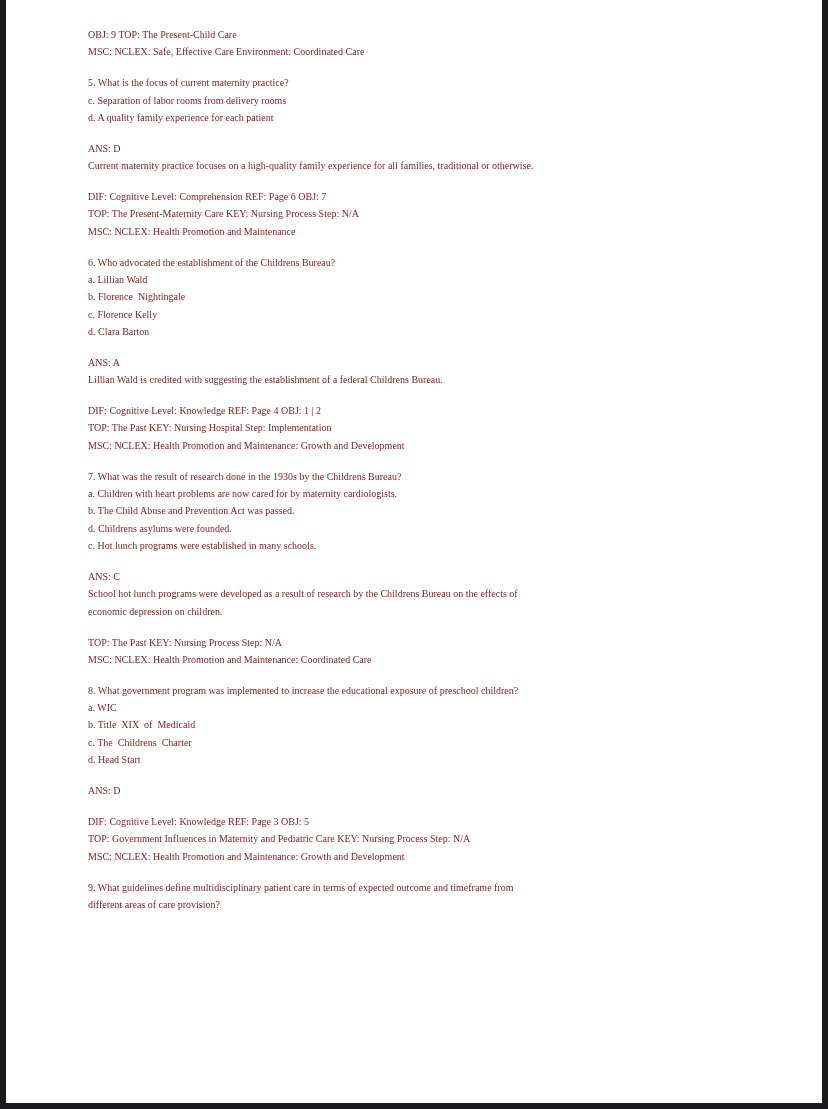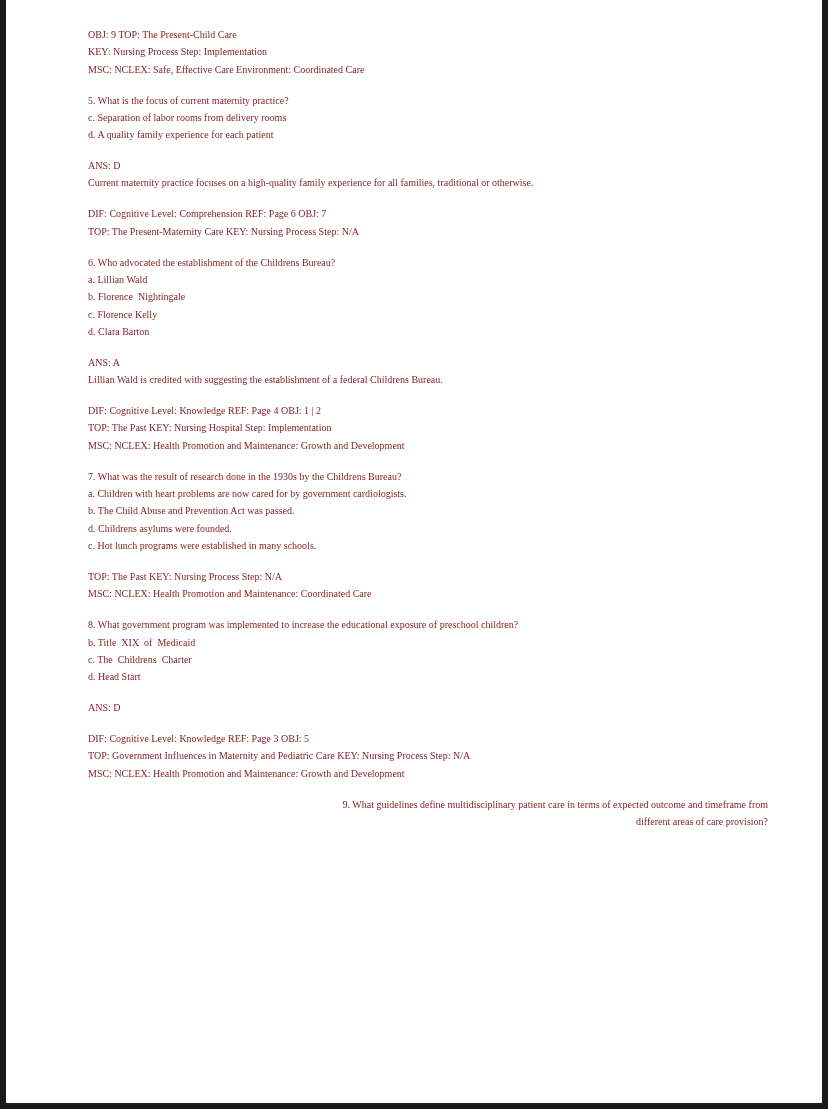--- a/index.html
+++ b/index.html
@@ -27,80 +27,86 @@
     left: 88px;
     top: 26px;
     width: 680px;
     color: #7f1d1d;
     font-size: 10px;
     line-height: 17.3px;
   }
   .block {
     margin: 0 0 13.7px 0;
   }
-  .block:last-child { margin-bottom: 0; text-align: right; }
+  .block:last-child { margin-bottom: 0; }
   .line {
     white-space: pre;
   }
 </style>
 </head>
 <body>
 
 <div class="edge left"></div>
 <div class="edge right"></div>
 <div class="edge bottom"></div>
 
 <div class="doc" id="doc-body">
     <div class="block">
       <div class="line">OBJ: 9 TOP: The Present-Child Care</div>
-      <div class="line">KEY: Nursing Process Step: Implementation</div>
       <div class="line">MSC: NCLEX: Safe, Effective Care Environment: Coordinated Care</div>
     </div>
     <div class="block">
       <div class="line">5. What is the focus of current maternity practice?</div>
       <div class="line">c. Separation of labor rooms from delivery rooms</div>
       <div class="line">d. A quality family experience for each patient</div>
     </div>
     <div class="block">
       <div class="line">ANS: D</div>
       <div class="line">Current maternity practice focuses on a high-quality family experience for all families, traditional or otherwise.</div>
     </div>
     <div class="block">
       <div class="line">DIF: Cognitive Level: Comprehension REF: Page 6 OBJ: 7</div>
       <div class="line">TOP: The Present-Maternity Care KEY: Nursing Process Step: N/A</div>
+      <div class="line">MSC: NCLEX: Health Promotion and Maintenance</div>
     </div>
     <div class="block">
       <div class="line">6. Who advocated the establishment of the Childrens Bureau?</div>
       <div class="line">a. Lillian Wald</div>
       <div class="line">b. Florence  Nightingale</div>
       <div class="line">c. Florence Kelly</div>
       <div class="line">d. Clara Barton</div>
     </div>
     <div class="block">
       <div class="line">ANS: A</div>
       <div class="line">Lillian Wald is credited with suggesting the establishment of a federal Childrens Bureau.</div>
     </div>
     <div class="block">
       <div class="line">DIF: Cognitive Level: Knowledge REF: Page 4 OBJ: 1 | 2</div>
       <div class="line">TOP: The Past KEY: Nursing Hospital Step: Implementation</div>
       <div class="line">MSC: NCLEX: Health Promotion and Maintenance: Growth and Development</div>
     </div>
     <div class="block">
       <div class="line">7. What was the result of research done in the 1930s by the Childrens Bureau?</div>
-      <div class="line">a. Children with heart problems are now cared for by government cardiologists.</div>
+      <div class="line">a. Children with heart problems are now cared for by maternity cardiologists.</div>
       <div class="line">b. The Child Abuse and Prevention Act was passed.</div>
       <div class="line">d. Childrens asylums were founded.</div>
       <div class="line">c. Hot lunch programs were established in many schools.</div>
+    </div>
+    <div class="block">
+      <div class="line">ANS: C</div>
+      <div class="line">School hot lunch programs were developed as a result of research by the Childrens Bureau on the effects of</div>
+      <div class="line">economic depression on children.</div>
     </div>
     <div class="block">
       <div class="line">TOP: The Past KEY: Nursing Process Step: N/A</div>
       <div class="line">MSC: NCLEX: Health Promotion and Maintenance: Coordinated Care</div>
     </div>
     <div class="block">
       <div class="line">8. What government program was implemented to increase the educational exposure of preschool children?</div>
+      <div class="line">a. WIC</div>
       <div class="line">b. Title  XIX  of  Medicaid</div>
       <div class="line">c. The  Childrens  Charter</div>
       <div class="line">d. Head Start</div>
     </div>
     <div class="block">
       <div class="line">ANS: D</div>
     </div>
     <div class="block">
       <div class="line">DIF: Cognitive Level: Knowledge REF: Page 3 OBJ: 5</div>
       <div class="line">TOP: Government Influences in Maternity and Pediatric Care KEY: Nursing Process Step: N/A</div>

